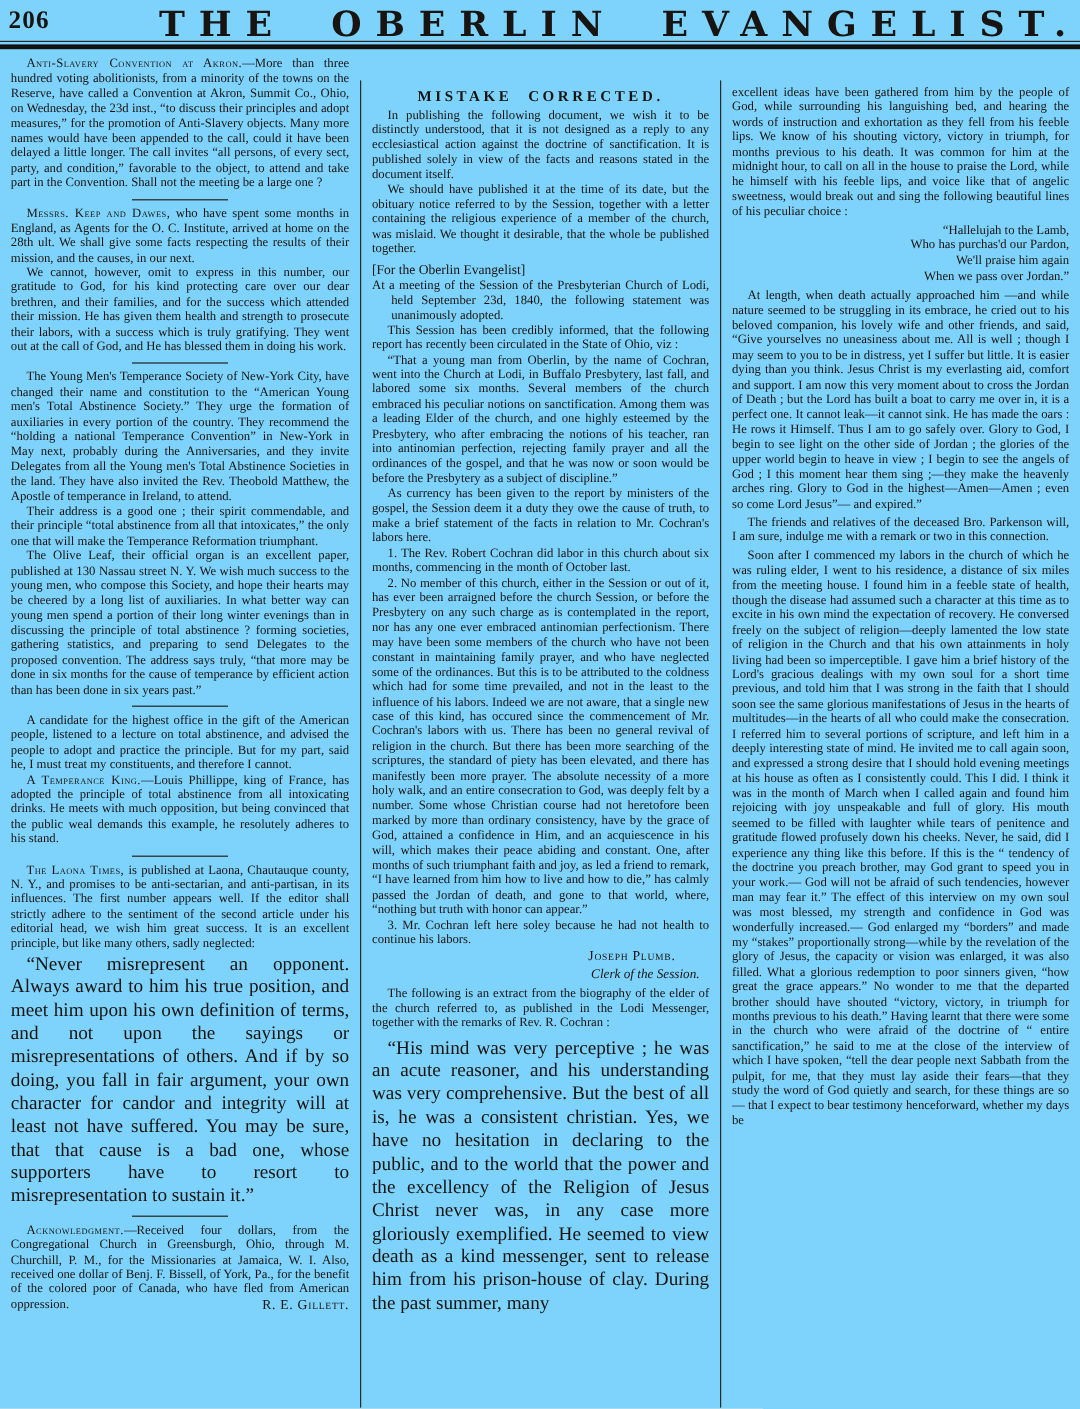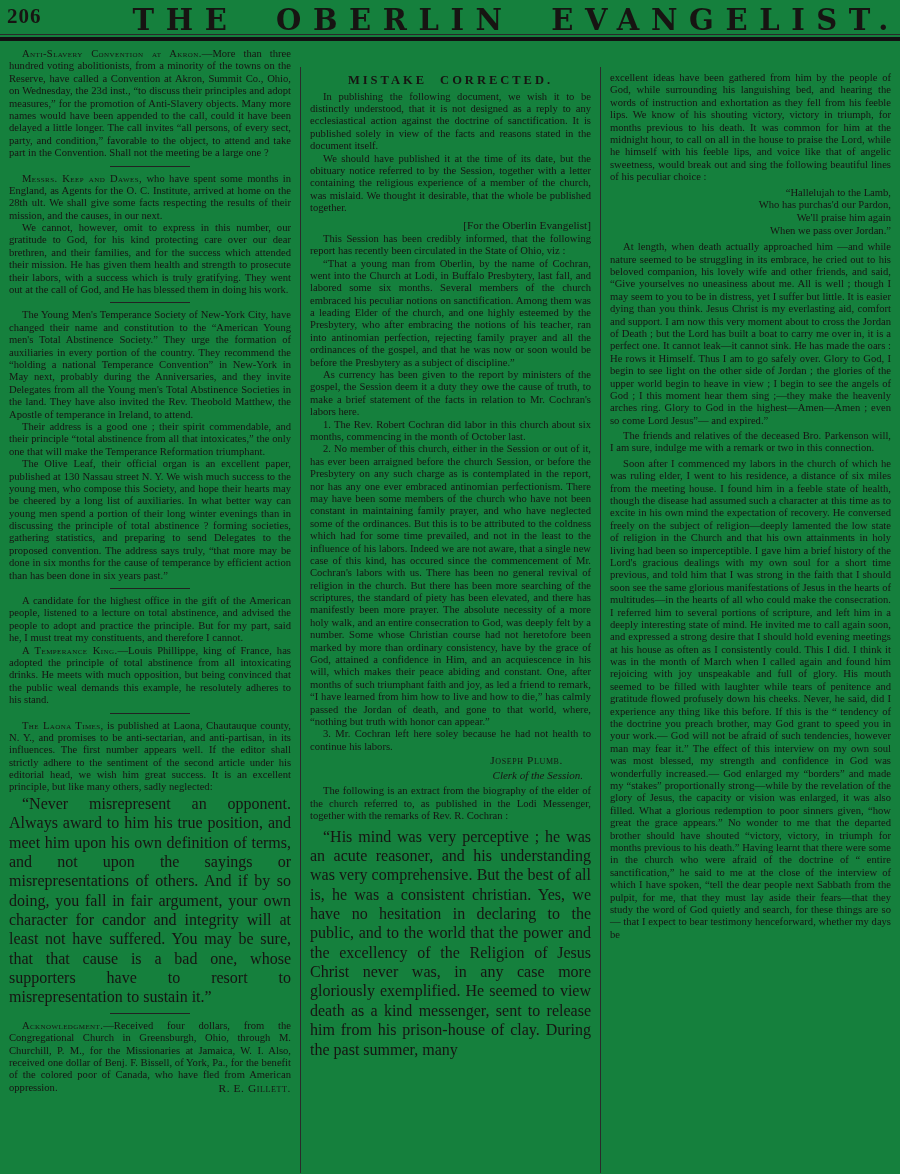--- a/index.html
+++ b/index.html
@@ -1,35 +1,35 @@
 <!DOCTYPE html>
 <html><head>
 <meta charset="utf-8">
 <style>
   html,body{margin:0;padding:0;background:#e8e6e0;}
-  .page{width:900px;height:1174px;background:#15803d;color:#171412;overflow:hidden;
+  .page{width:900px;height:1174px;background:#7dd3fc;color:#171412;overflow:hidden;
         font-family:"Liberation Serif", serif;position:relative;box-sizing:border-box;}
   header{position:relative;height:32px;}
   .pageno{position:absolute;left:7px;top:4px;font-size:21px;font-weight:bold;letter-spacing:1px;}
   .masthead{margin:0;text-align:right;font-size:29px;font-weight:700;letter-spacing:0.40em;
             word-spacing:0.55em;padding-top:3px;font-family:"DejaVu Serif","Liberation Serif",serif;}
   .rule-thin{height:1px;background:#2a2a2a;margin-top:2px;}
   .rule-thick{height:4px;background:#111;margin-top:2px;}
   .cols{display:flex;height:1130px;margin-top:2px;}
   .col{width:300px;box-sizing:border-box;padding:5px 9px 0 9px;font-size:10.6px;
        line-height:1.17;text-align:justify;}
   .col + .col{border-left:1.5px solid #2b2b2b;margin-top:24px;}
   p.para{margin:0;text-indent:13px;}
   p.cont{text-indent:0;}
   .lead{font-variant:small-caps;letter-spacing:0.4px;}
   .sep{width:80px;border-top:1.3px solid #222;margin:6px auto;}
   .quote-lg{font-size:16px;line-height:1.21;margin:2px 0 0;text-indent:15px;}
   .heading{text-align:center;font-size:12.5px;letter-spacing:3px;word-spacing:7px;
            margin:1px 0 3px;font-weight:600;}
-  .subhead{text-align:right;font-size:11.3px;margin:4px 0 1px;}
+  .subhead{text-align:left;font-size:11.3px;margin:4px 0 1px;}
   .hang{margin:0;padding-left:16px;text-indent:-16px;}
   .sig{text-align:right;margin:1px 0;}
   .sig-name{font-variant:small-caps;letter-spacing:0.6px;font-size:11.4px;}
   .pad-r{padding-right:28px;}
   .clerk{font-style:italic;padding-right:8px;font-size:11px;}
   .overlap{margin-top:-12.3px;}
   .verse{margin:3px 0;padding-left:58px;text-align:right;line-height:1.22;}
   .verse .in{padding-left:20px;}
 </style>
 </head>
@@ -63,20 +63,21 @@
       <div class="sep"></div>
       <p class="para"><span class="lead">Acknowledgment.</span><span>—Received four dollars, from the Congregational Church in Greensburgh, Ohio, through M. Churchill, P. M., for the Missionaries at Jamaica, W. I. Also, received one dollar of Benj. F. Bissell, of York, Pa., for the benefit of the colored poor of Canada, who have fled from American oppression.</span></p>
       <div class="sig overlap"><span class="sig-name">R. E. Gillett.</span></div>
     </section>
 
     <section class="col">
       <div class="heading">MISTAKE CORRECTED.</div>
       <p class="para">In publishing the following document, we wish it to be distinctly understood, that it is not designed as a reply to any ecclesiastical action against the doctrine of sanctification.  It is published solely in view of the facts and reasons stated in the document itself.</p>
       <p class="para">We should have published it at the time of its date, but the obituary notice referred to by the Session, together with a letter containing the religious experience of a member of the church, was mislaid.  We thought it desirable, that the whole be published together.</p>
       <div class="subhead">[For the Oberlin Evangelist]</div>
+      <p class="hang">At a meeting of the Session of the Presbyterian Church of Lodi, held September 23d, 1840, the following statement was unanimously adopted.</p>
       <p class="para">This Session has been credibly informed, that the following report has recently been circulated in the State of Ohio, viz :</p>
       <p class="para">“That a young man from Oberlin, by the name of Cochran, went into the Church at Lodi, in Buffalo Presbytery, last fall, and labored some six months.  Several members of the church embraced his peculiar notions on sanctification.  Among them was a leading Elder of the church, and one highly esteemed by the Presbytery, who after embracing the notions of his teacher, ran into antinomian perfection, rejecting family prayer and all the ordinances of the gospel, and that he was now or soon would be before the Presbytery as a subject of discipline.”</p>
       <p class="para">As currency has been given to the report by ministers of the gospel, the Session deem it a duty they owe the cause of truth, to make a brief statement of the facts in relation to Mr. Cochran's labors here.</p>
       <p class="para">1. The Rev. Robert Cochran did labor in this church about six months, commencing in the month of October last.</p>
       <p class="para">2. No member of this church, either in the Session or out of it, has ever been arraigned before the church Session, or before the Presbytery on any such charge as is contemplated in the report, nor has any one ever embraced antinomian perfectionism.  There may have been some members of the church who have not been constant in maintaining family prayer, and who have neglected some of the ordinances.  But this is to be attributed to the coldness which had for some time prevailed, and not in the least to the influence of his labors.  Indeed we are not aware, that a single new case of this kind, has occured since the commencement of Mr. Cochran's labors with us.  There has been no general revival of religion in the church.  But there has been more searching of the scriptures, the standard of piety has been elevated, and there has manifestly been more prayer.  The absolute necessity of a more holy walk, and an entire consecration to God, was deeply felt by a number.  Some whose Christian course had not heretofore been marked by more than ordinary consistency, have by the grace of God, attained a confidence in Him, and an acquiescence in his will, which makes their peace abiding and constant.  One, after months of such triumphant faith and joy, as led a friend to remark, “I have learned from him how to live and how to die,” has calmly passed the Jordan of death, and gone to that world, where, “nothing but truth with honor can appear.”</p>
       <p class="para">3. Mr. Cochran left here soley because he had not health to continue his labors.</p>
       <div class="sig pad-r"><span class="sig-name">Joseph Plumb.</span></div>
       <div class="sig clerk">Clerk of the Session.</div>
       <p class="para" style="margin-top:4px;">The following is an extract from the biography of the elder of the church referred to, as published in the Lodi Messenger, together with the remarks of Rev. R. Cochran :</p>
       <p class="para quote-lg" style="margin-top:4px;">“His mind was very perceptive ; he was an acute reasoner, and his understanding was very comprehensive.  But the best of all is, he was a consistent christian.  Yes, we have no hesitation in declaring to the public, and to the world that the power and the excellency of the Religion of Jesus Christ never was, in any case more gloriously exemplified.  He seemed to view death as a kind messenger, sent to release him from his prison-house of clay.  During the past summer, many</p>

